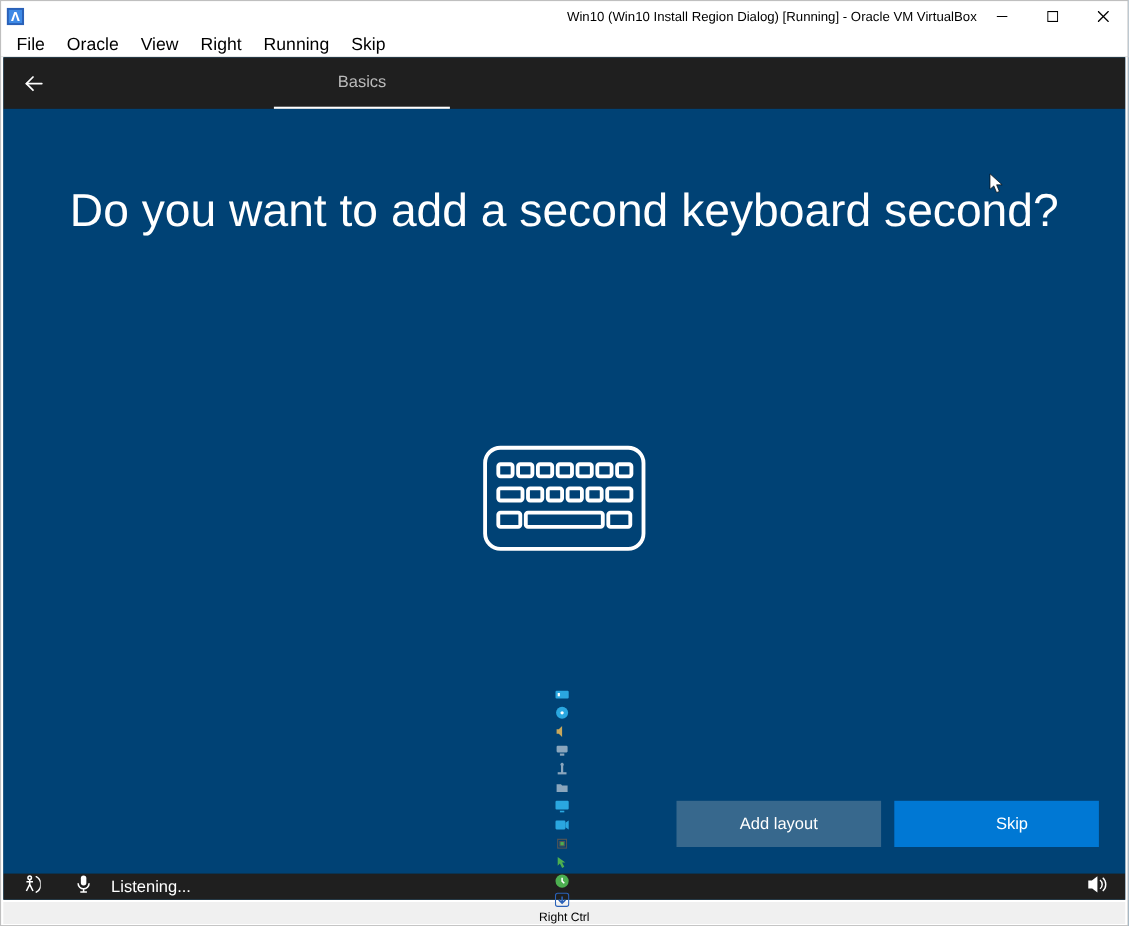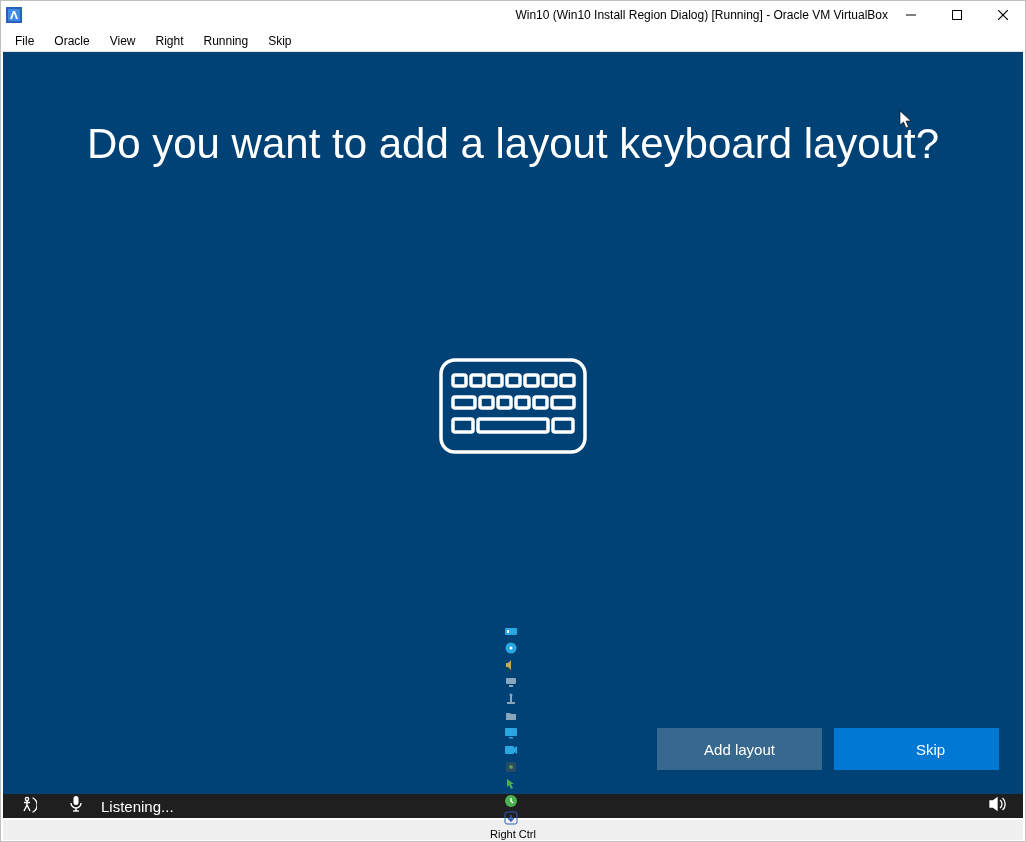--- a/index.html
+++ b/index.html
@@ -33,21 +33,21 @@
       display: flex; align-items: center; justify-content: center;
       font-size: 14px; font-family: sans-serif;
     }
 
     .menubar {
       height: 22px;
       display: flex; align-items: center;
       padding-left: 5px;
       background: #fff;
       border-bottom: 1px solid #e5e5e5;
-      font-size: 12px; color: #000;
+      font-size: 16px; color: #000;
     }
     .menubar span { padding: 2px 10px; }
 
     
     .guest {
       position: absolute;
       left: 3px; right: 3px;
       top: 52px;
       bottom: 24px;
       background: #003e66;
@@ -91,21 +91,21 @@
       position: absolute;
       top: 305px; left: 50%; transform: translateX(-50%);
     }
 
     .btn-row {
       position: absolute;
       right: 24px; bottom: 24px;
       display: flex; gap: 12px;
     }
     .btn {
-      width: 165px; height: 42px;
+      width: 186px; height: 42px;
       font-size: 15px; color: #fff;
       border: none;
       display: flex; align-items: center; justify-content: center;
     }
     .btn.secondary { background: #37688d; }
     .btn.primary   { background: #0078d4; padding-left: 28px; }
 
     .cursor {
       position: absolute;
       top: 58px; right: 110px;
@@ -182,23 +182,34 @@
   <span>File</span>
   <span>Oracle</span>
   <span>View</span>
   <span>Right</span>
   <span>Running</span>
   <span>Skip</span>
 </div>
 
 <div class="guest">
 
+  <div class="oobe-header">
+    <div class="back-btn">
+      <svg width="20" height="20" viewBox="0 0 20 20" fill="none" stroke="#fff" stroke-width="1.6" stroke-linecap="round" stroke-linejoin="round">
+        <line x1="3" y1="10" x2="17" y2="10"></line>
+        <polyline points="9 4 3 10 9 16"></polyline>
+      </svg>
+    </div>
+    <div class="tab">
+      <span>Basics</span>
+    </div>
+  </div>
 
   <div class="canvas">
-    <div class="heading">Do you want to add a layout keyboard layout?</div>
+    <div class="heading">Do you want to add a second keyboard second?</div>
 
     <div class="kbd-icon">
       <svg width="150" height="98" viewBox="0 0 150 98" fill="none" stroke="#fff" stroke-width="3.5" stroke-linejoin="round">
         <rect x="3" y="3" width="144" height="92" rx="14"></rect>
 
         <rect x="15" y="18" width="13" height="11" rx="2"></rect>
         <rect x="33" y="18" width="13" height="11" rx="2"></rect>
         <rect x="51" y="18" width="13" height="11" rx="2"></rect>
         <rect x="69" y="18" width="13" height="11" rx="2"></rect>
         <rect x="87" y="18" width="13" height="11" rx="2"></rect>

